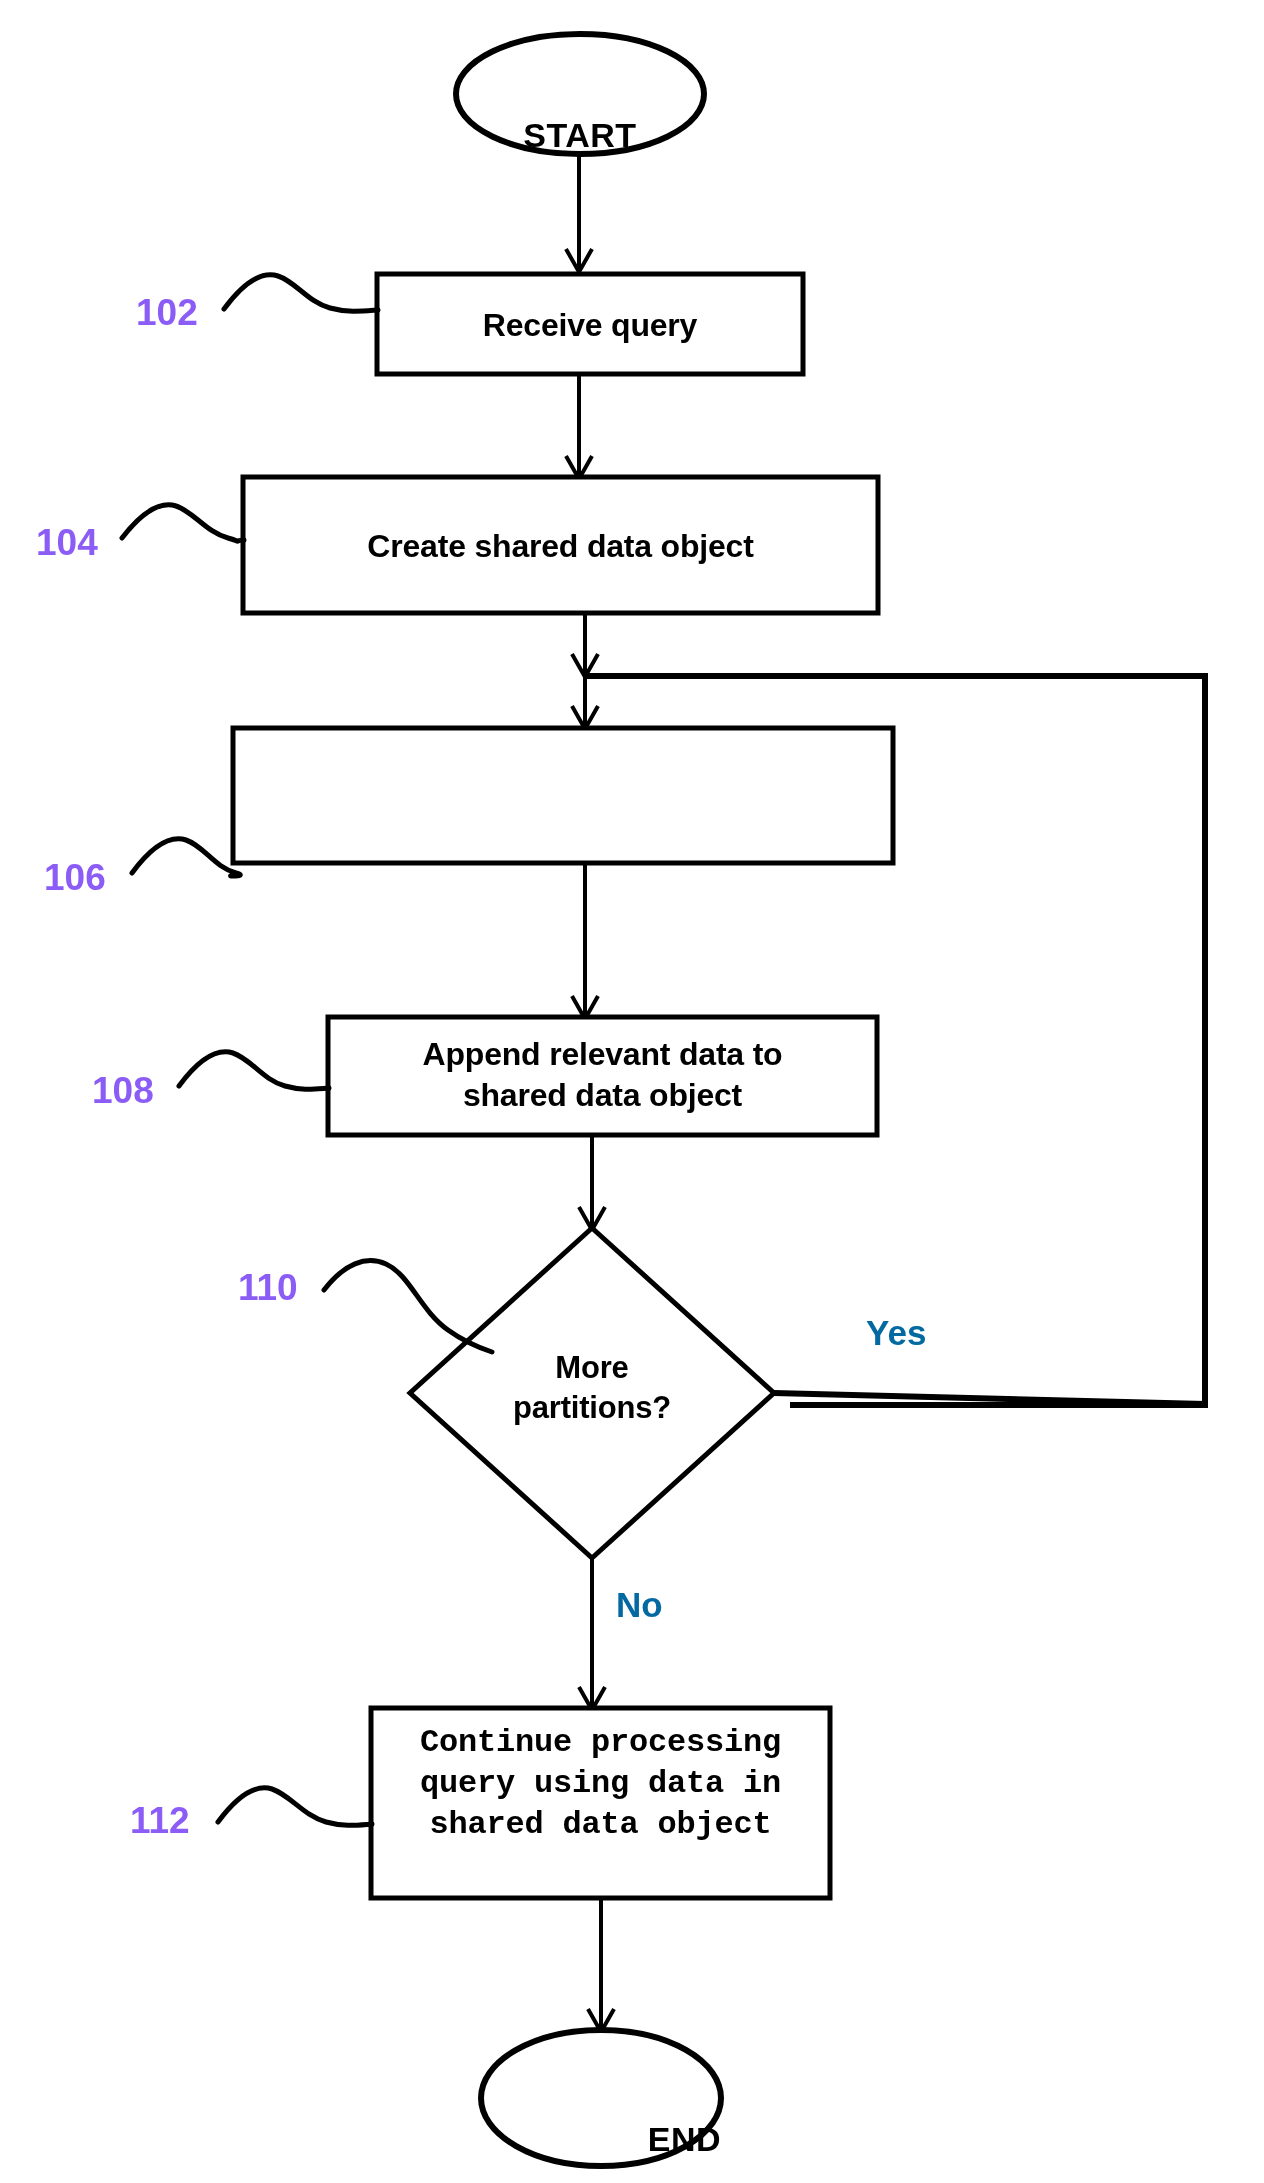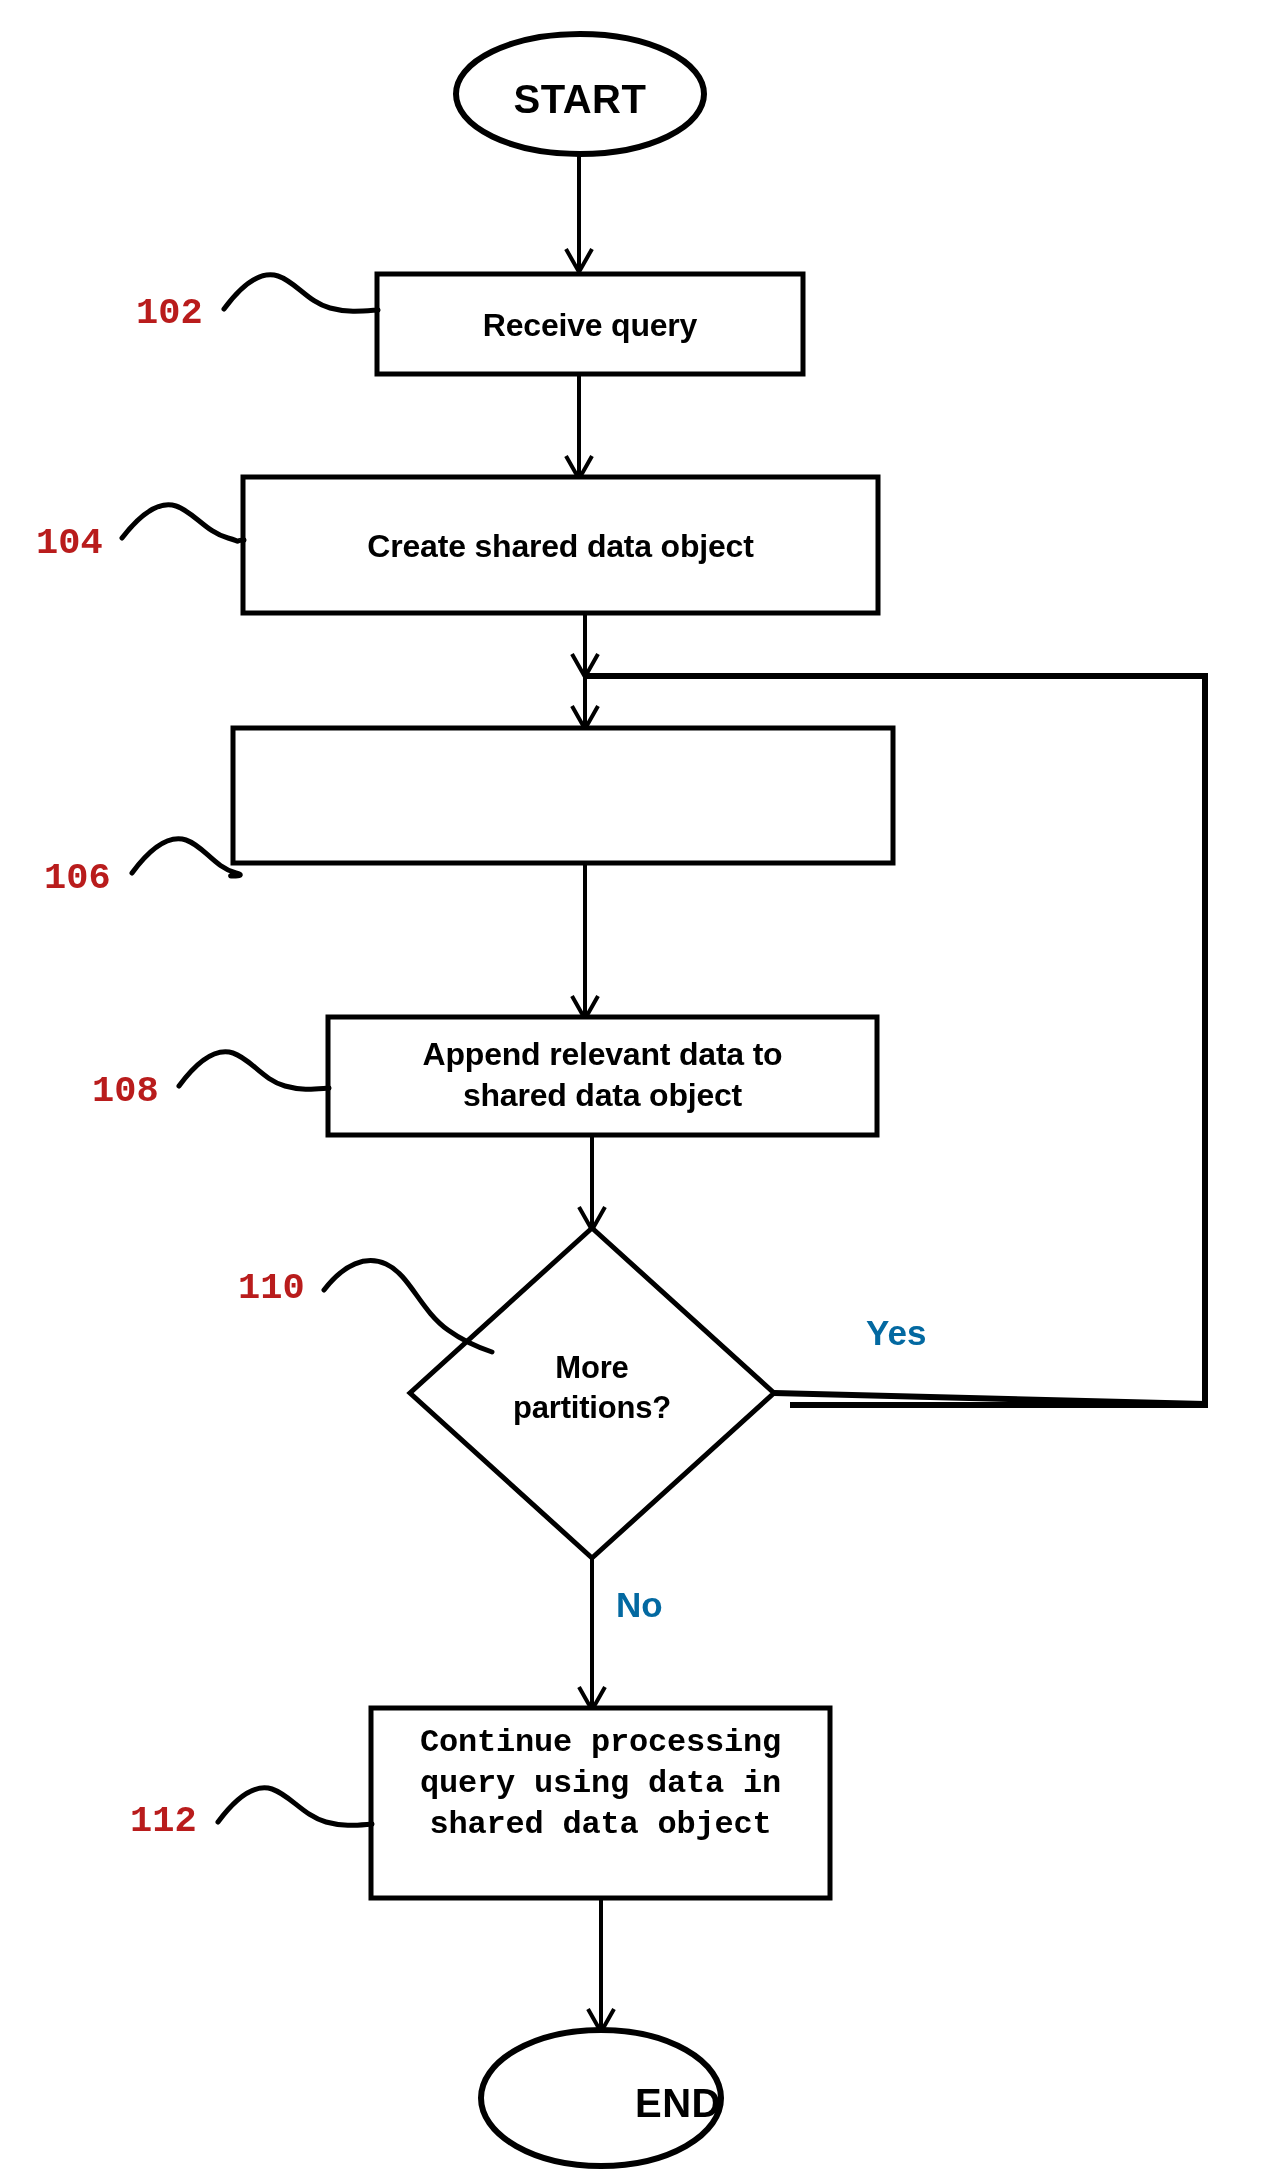--- a/index.html
+++ b/index.html
@@ -68,33 +68,34 @@
     position: absolute;
     text-align: center;
     color: #000000;
     font-family: "Liberation Sans", sans-serif;
     font-weight: bold;
     line-height: 1.28;
     letter-spacing: -0.2px;
     white-space: pre-line;
   }
   .term-text {
-    font-size: 40px;
+    font-size: 34px;
     letter-spacing: 0.5px;
+    margin-top: 40px;
   }
   .box-text {
     font-size: 32px;
   }
   .diamond-text {
     font-size: 31px;
   }
   .ref-num {
     position: absolute;
-    color: #b91c1c;
-    font-family: Liberation Mono, monospace;
+    color: #8b5cf6;
+    font-family: Liberation Sans, sans-serif;
     font-weight: bold;
     font-size: 37px;
     letter-spacing: 0px;
   }
   .edge-label {
     position: absolute;
     color: #0369a1;
     font-family: "Liberation Sans", sans-serif;
     font-weight: bold;
     font-size: 35px;

